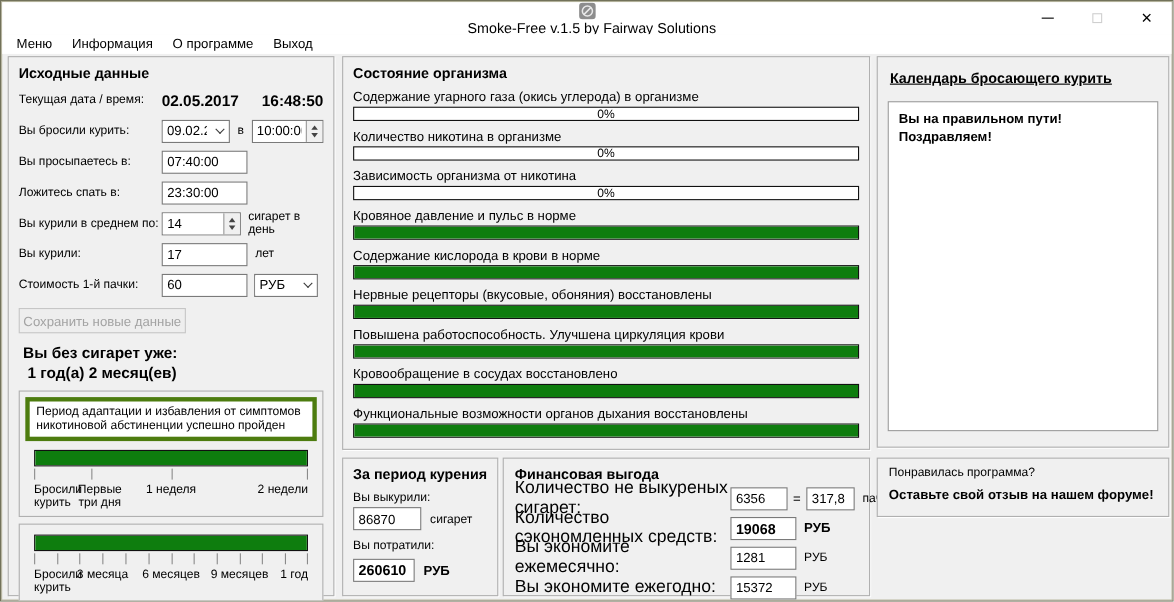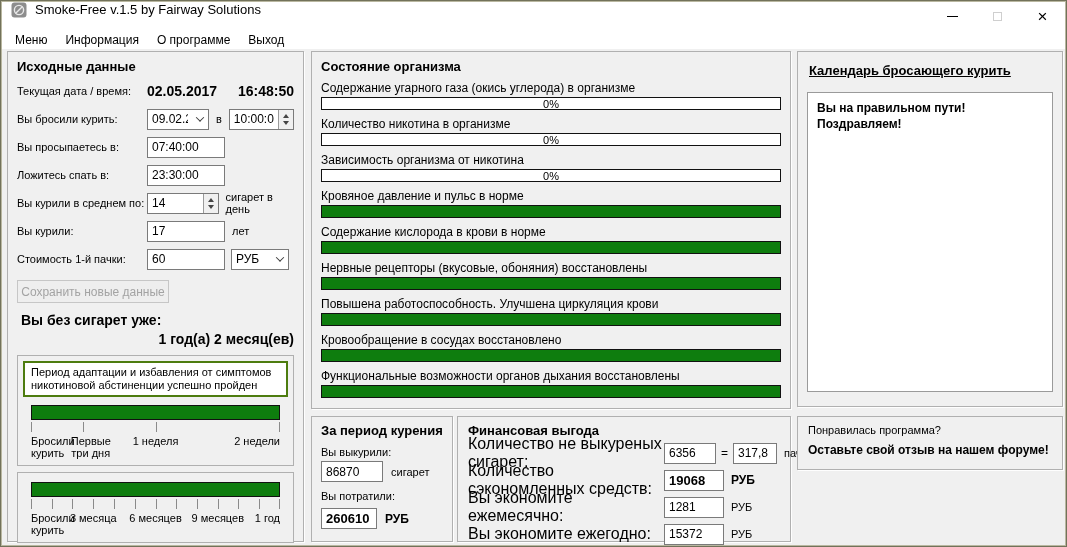--- a/index.html
+++ b/index.html
@@ -4,21 +4,21 @@
 <style>
   * { box-sizing: border-box; margin: 0; padding: 0; }
   html,body { width:1067px; height:547px; }
   body { font-family: "Liberation Sans", sans-serif; font-size:12px; color:#000; background:#fff; }
 
   .window { position:relative; width:1067px; height:547px; background:#f0f0f0;
             border:1px solid #72725a; box-shadow: inset 0 0 0 1px #b9b7a0; overflow:hidden; }
 
   
   .titlebar { position:absolute; left:1px; right:1px; top:1px; height:29px; background:#fff;
-              display:flex; padding-left:9px; }
+              display:flex; align-items:center; padding-left:9px;flex-direction:column; }
   .app-icon { width:16px; height:16px; margin-right:8px; flex:none; }
   .title-text { font-size:13px; }
   .win-controls { position:absolute; right:0; top:0; height:29px; display:flex; }
   .win-btn { width:45px; height:29px; display:flex; align-items:center; justify-content:center; }
   .glyph-min { width:11px; height:1px; background:#000; }
   .glyph-max { width:9px; height:9px; border:1px solid #cfcfcf; }
   .glyph-close { font-size:17px; line-height:1; color:#000; font-weight:400; }
 
   
   .menubar { position:absolute; left:1px; right:1px; top:30px; height:18px; background:#fff;
@@ -55,24 +55,24 @@
   .spin input { border:none; outline:none; font-size:12px; padding:1px 4px; width:100%;
                 font-family:"Liberation Sans", sans-serif; }
   .spin-btns { width:15px; flex:none; border-left:1px solid #9a9a9a; background:#f0f0f0;
                display:flex; flex-direction:column; align-items:center; justify-content:center; gap:3px; }
   .tri-up   { width:0; height:0; border-left:3px solid transparent; border-right:3px solid transparent; border-bottom:4px solid #444; }
   .tri-down { width:0; height:0; border-left:3px solid transparent; border-right:3px solid transparent; border-top:4px solid #444; }
   .in-label { margin-left:7px; font-size:11px; }
   .save-btn { margin-top:10px; width:152px; height:23px; background:#eeeeee; border:1px solid #c6c6c6;
               color:#a3a3a3; font-size:12px; font-family:"Liberation Sans", sans-serif; }
   .nosmoke-1 { margin-top:9px; font-weight:bold; font-size:14px; padding-left:4px; }
-  .nosmoke-2 { font-weight:bold; font-size:14px; padding-left:8px; margin-top:3px;text-align:right; }
+  .nosmoke-2 { font-weight:bold; font-size:14px; padding-left:8px; margin-top:3px; }
 
   .subpanel { border:1px solid #b0b0b0; background:#f0f0f0; margin-top:8px; padding:5px 5px 4px 5px; }
-  .msgbox { background:#fff; border:2px solid #4d7c0f; font-size:11px; padding:3px 6px; min-height:34px; line-height:13px; }
+  .msgbox { background:#fff; border:4px solid #4d7c0f; font-size:11px; padding:3px 6px; min-height:34px; line-height:13px; }
   .gbar-wrap { margin:8px 8px 0 8px; }
   .gbar { height:15px; border:1px solid #111; background:#fff; position:relative; overflow:hidden; }
   .gfill { height:100%; background:var(--green,#0e7d0e); }
   .ticks { position:relative; height:12px; margin:2px 8px 0 8px; }
   .tick { position:absolute; top:0; width:1px; height:10px; background:#8a8a8a; }
   .tick-labels { position:relative; height:26px; margin:1px 8px 0 8px; font-size:11px; line-height:12px; }
   .tl { position:absolute; top:0; white-space:pre-line; }
   .tl-c { transform:translateX(-50%); text-align:center; }
   .tl-r { right:0; text-align:right; }
 

